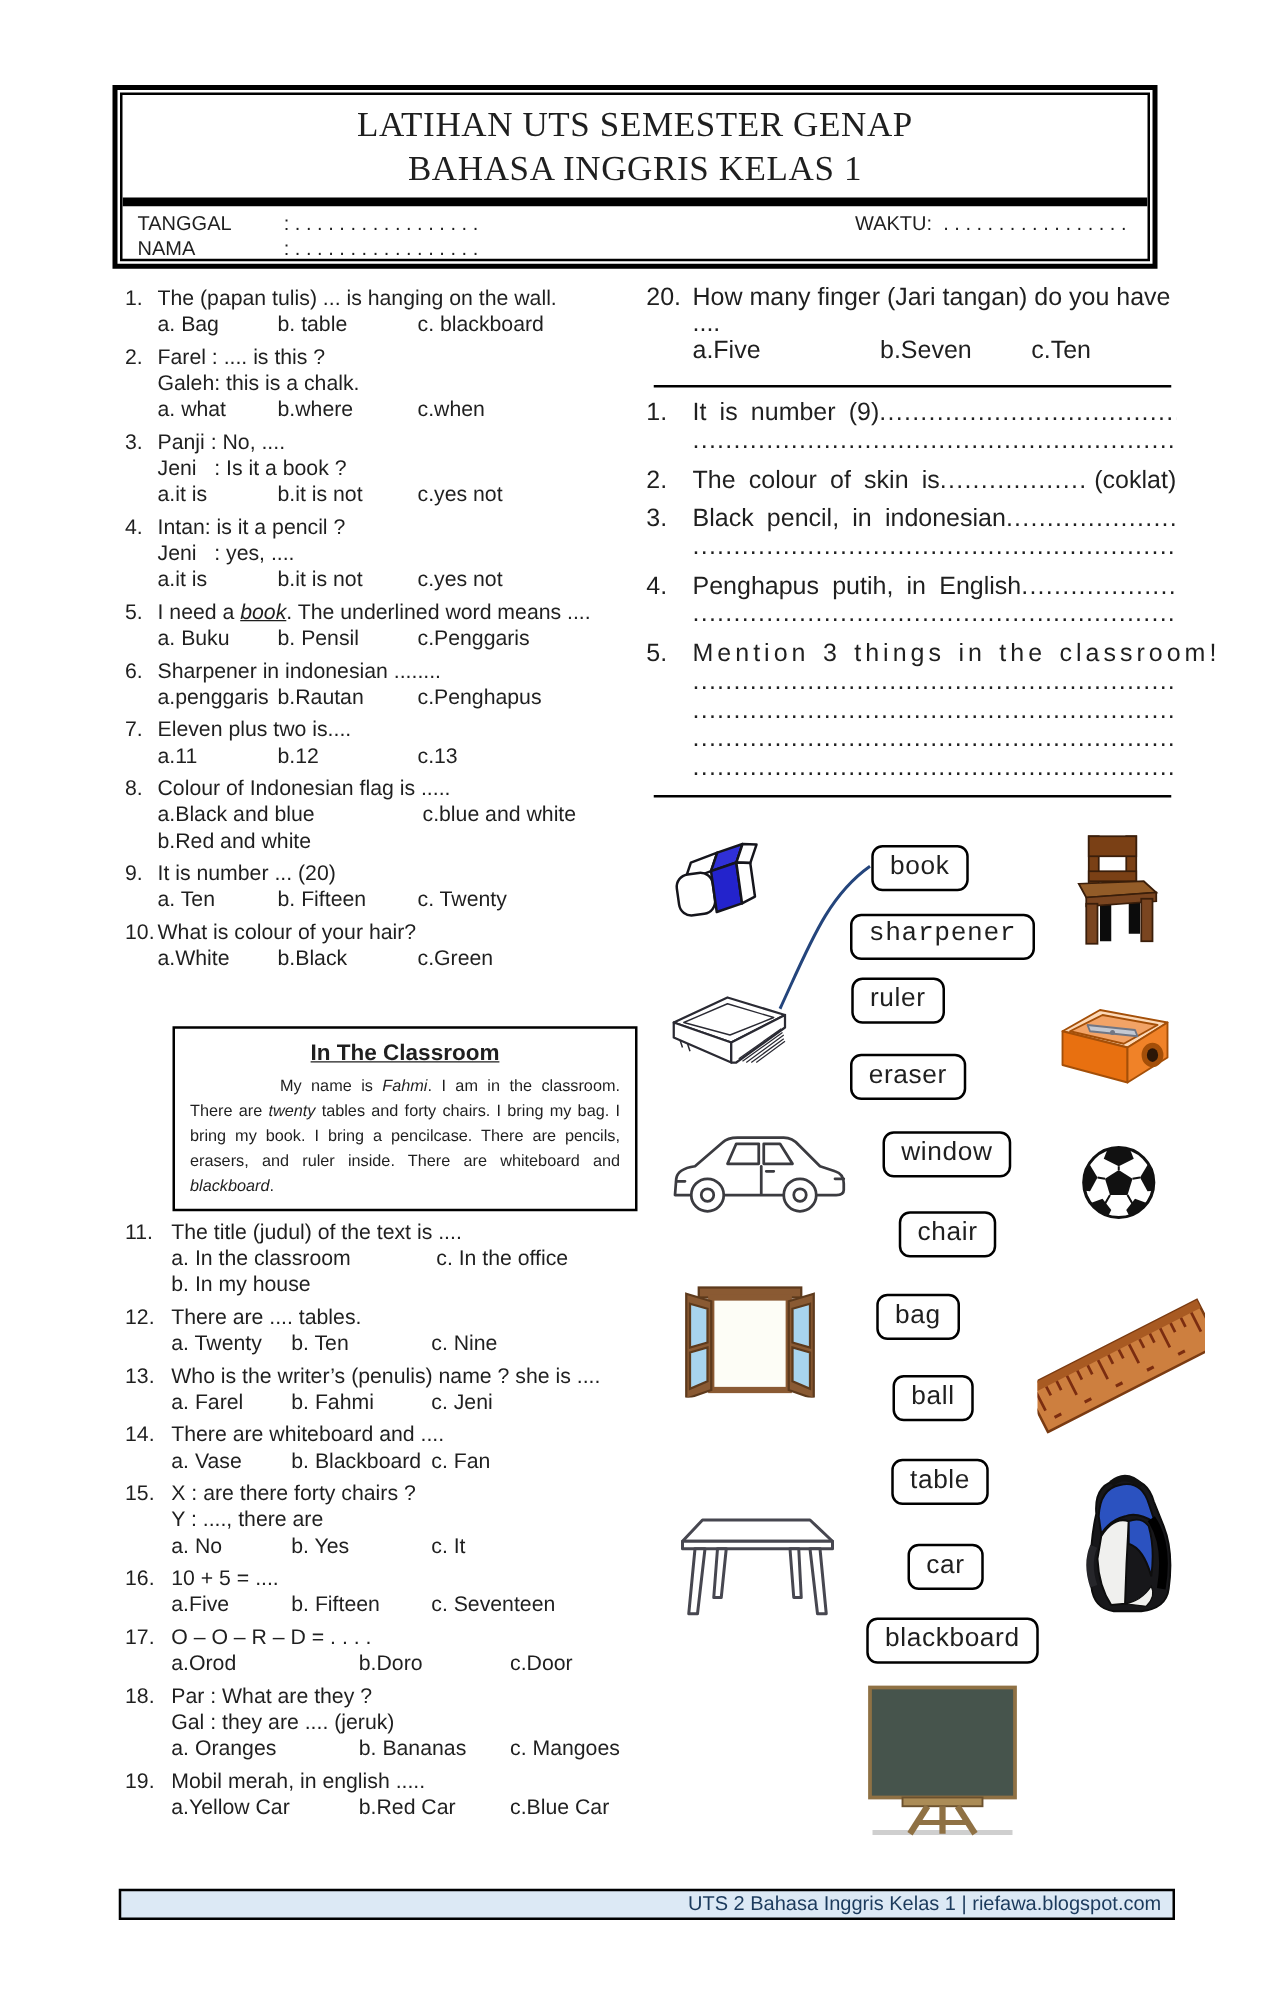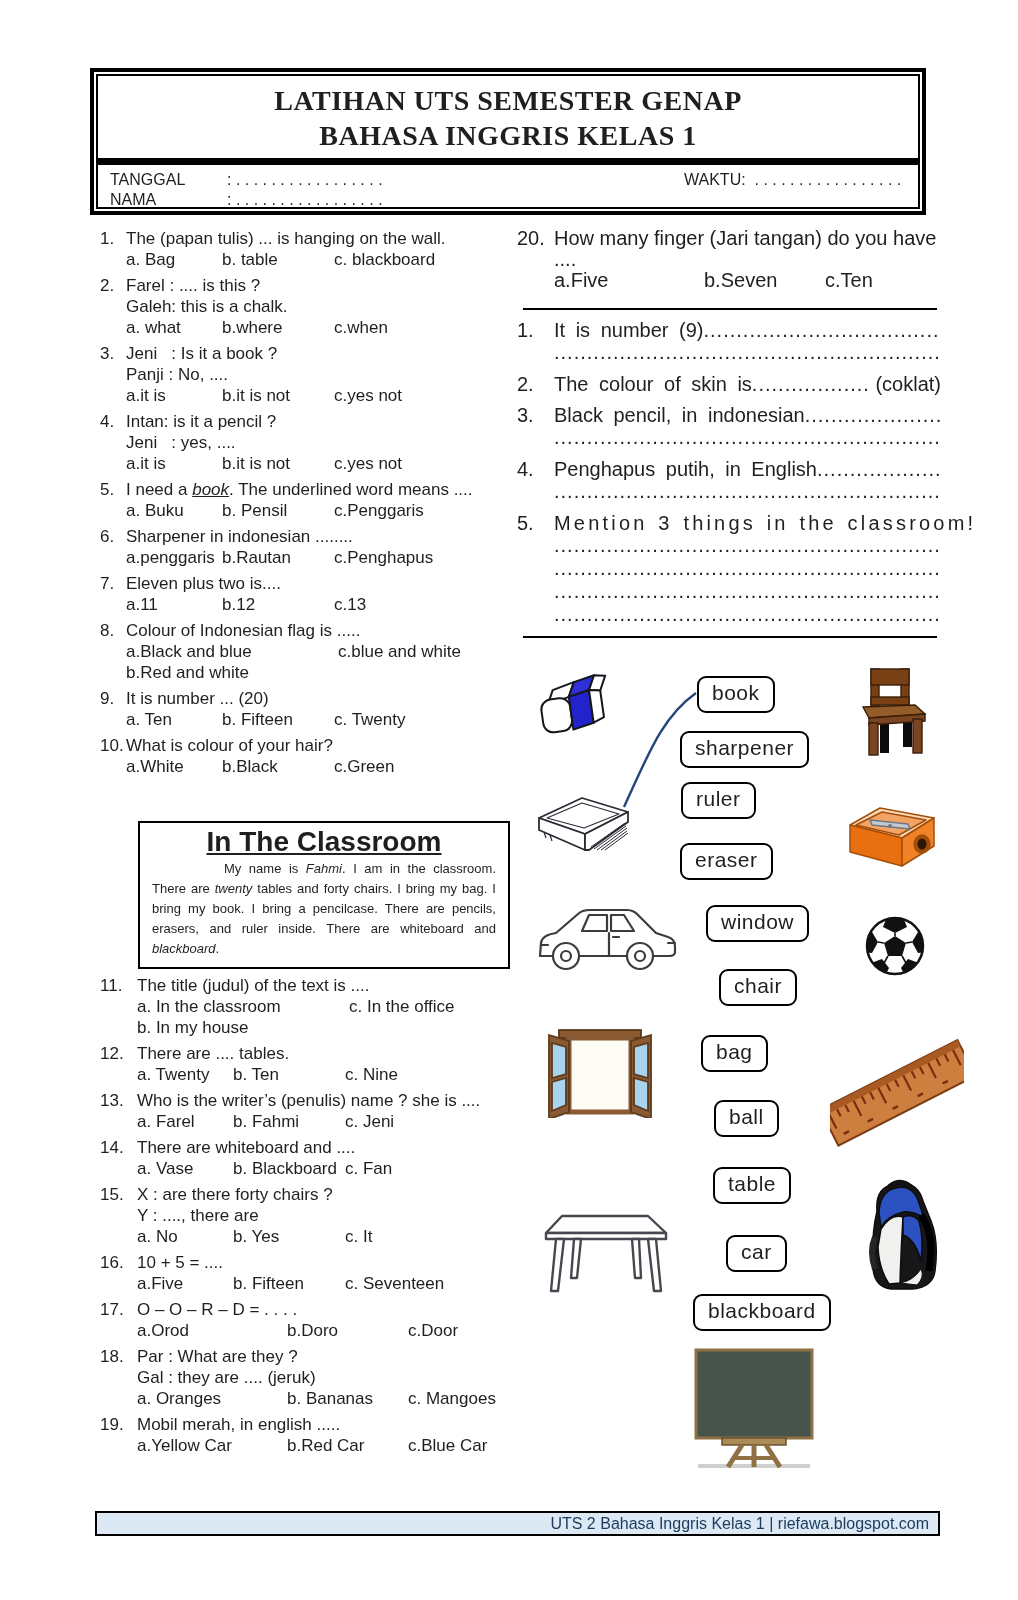--- a/index.html
+++ b/index.html
@@ -1,21 +1,21 @@
 <!DOCTYPE html>
 <html><head>
 <meta charset="utf-8">
 <style>
   html,body{margin:0;padding:0;background:#ffffff;}
   .page{position:relative;width:1018px;height:1600px;background:#fff;overflow:hidden;
         font-family:"Liberation Sans","DejaVu Sans",sans-serif;color:#1f1f1f;}
   
   .header{position:absolute;left:90px;top:68px;width:836px;height:147px;border:4px solid #000;padding:2px;box-sizing:border-box;}
   .header-in{border:2px solid #000;height:100%;box-sizing:border-box;overflow:hidden;}
-  .htitle{font-family:"Liberation Serif","DejaVu Serif",serif;font-weight:bold;font-size:28px;line-height:35px;text-align:center;padding-top:7px;letter-spacing:0.5px;}
+  .htitle{font-family:"Liberation Serif","DejaVu Serif",serif;font-weight:normal;font-size:28px;line-height:35px;text-align:center;padding-top:7px;letter-spacing:0.5px;}
   .hbar{height:7px;background:#000;margin-top:5px;}
   .hfields{display:flex;padding:5px 12px 0 12px;font-size:16px;line-height:20px;}
   .hfrow{display:flex;}
   .hflabel{width:117px;flex:none;}
   .hfval{white-space:pre;overflow:hidden;}
   .hf-left{width:300px;flex:none;}
   .hf-right{margin-left:auto;width:222px;overflow:hidden;}
   
   .col-left{position:absolute;left:100px;top:228px;width:412px;font-size:17px;line-height:21px;}
   .col-right{position:absolute;left:517px;top:228px;width:424px;font-size:20px;line-height:21px;}
@@ -26,21 +26,21 @@
   .col-right .qnum{width:37px;}
   .qbody{flex:1;min-width:0;}
   .qline{white-space:pre-wrap;}
   .choices{display:grid;grid-template-columns:96px 112px auto;}
   .choices.wide{grid-template-columns:150px 121px auto;}
   .choice{white-space:pre;}
   .chrow2{display:grid;grid-template-columns:212px auto;}
   .em{font-style:italic;text-decoration:underline;}
   
   .passage{border:2px solid #000;margin:44px 0 6px 38px;width:344px;padding:4px 12px 8px;box-sizing:content-box;}
-  .passage-title{text-align:center;font-weight:bold;text-decoration:underline;font-size:28px;line-height:26px;margin:2px 0 4px;}
+  .passage-title{text-align:center;font-weight:bold;text-decoration:underline;font-size:18px;line-height:26px;margin:2px 0 4px;}
   .passage-text{font-size:13px;line-height:20px;text-align:justify;text-indent:72px;}
   .it{font-style:italic;}
   
   .rule{border-top:2px solid #000;margin:17px 4px 10px 6px;}
   .rule2{border-top:2px solid #000;margin:8px 4px 0 6px;}
   .fi{display:flex;margin-bottom:10px;}
   .fi-num{width:37px;flex:none;}
   .fi-body{flex:1;min-width:0;}
   .fi-line1{display:flex;}
   .fi-text{white-space:pre;word-spacing:5px;}
@@ -112,22 +112,22 @@
             <div class="choices">
               <span class="choice">a. what</span>
               <span class="choice">b.where</span>
               <span class="choice">c.when</span>
             </div>
           </div>
         </div>
         <div class="q">
           <div class="qnum">3.</div>
           <div class="qbody">
+            <div class="qline">Panji : No, ....</div>
             <div class="qline">Jeni   : Is it a book ?</div>
-            <div class="qline">Panji : No, ....</div>
             <div class="choices">
               <span class="choice">a.it is</span>
               <span class="choice">b.it is not</span>
               <span class="choice">c.yes not</span>
             </div>
           </div>
         </div>
         <div class="q">
           <div class="qnum">4.</div>
           <div class="qbody">
@@ -517,21 +517,21 @@
           <rect x="10" y="4" width="116" height="88" fill="#46544c" stroke="#8f7144" stroke-width="3"></rect>
           <rect x="36" y="92" width="64" height="7" fill="#ab8c57" stroke="#6b512e" stroke-width="1.5"></rect>
           <g stroke="#8f7144" stroke-width="5" fill="none">
             <path d="M56,99 L42,121"></path>
             <path d="M80,99 L94,121"></path>
             <path d="M68,99 L68,121"></path>
           </g>
           <path d="M48,112 L88,112" stroke="#8f7144" stroke-width="4" fill="none"></path>
         </svg></div>
       <div class="mlabel" style="left: 177px; top: 21px;">book</div>
-      <div class="mlabel" style="left: 160px; top: 76px;">sharpener</div>
+      <div class="mlabel" style="left: 160px; top: 76px; font-family: Liberation Mono, monospace;">sharpener</div>
       <div class="mlabel" style="left: 161px; top: 127px;">ruler</div>
       <div class="mlabel" style="left: 160px; top: 188px;">eraser</div>
       <div class="mlabel" style="left: 186px; top: 250px;">window</div>
       <div class="mlabel" style="left: 199px; top: 314px;">chair</div>
       <div class="mlabel" style="left: 181px; top: 380px;">bag</div>
       <div class="mlabel" style="left: 194px; top: 445px;">ball</div>
       <div class="mlabel" style="left: 193px; top: 512px;">table</div>
       <div class="mlabel" style="left: 206px; top: 580px;">car</div>
       <div class="mlabel" style="left: 173px; top: 639px;">blackboard</div>
     </div>

